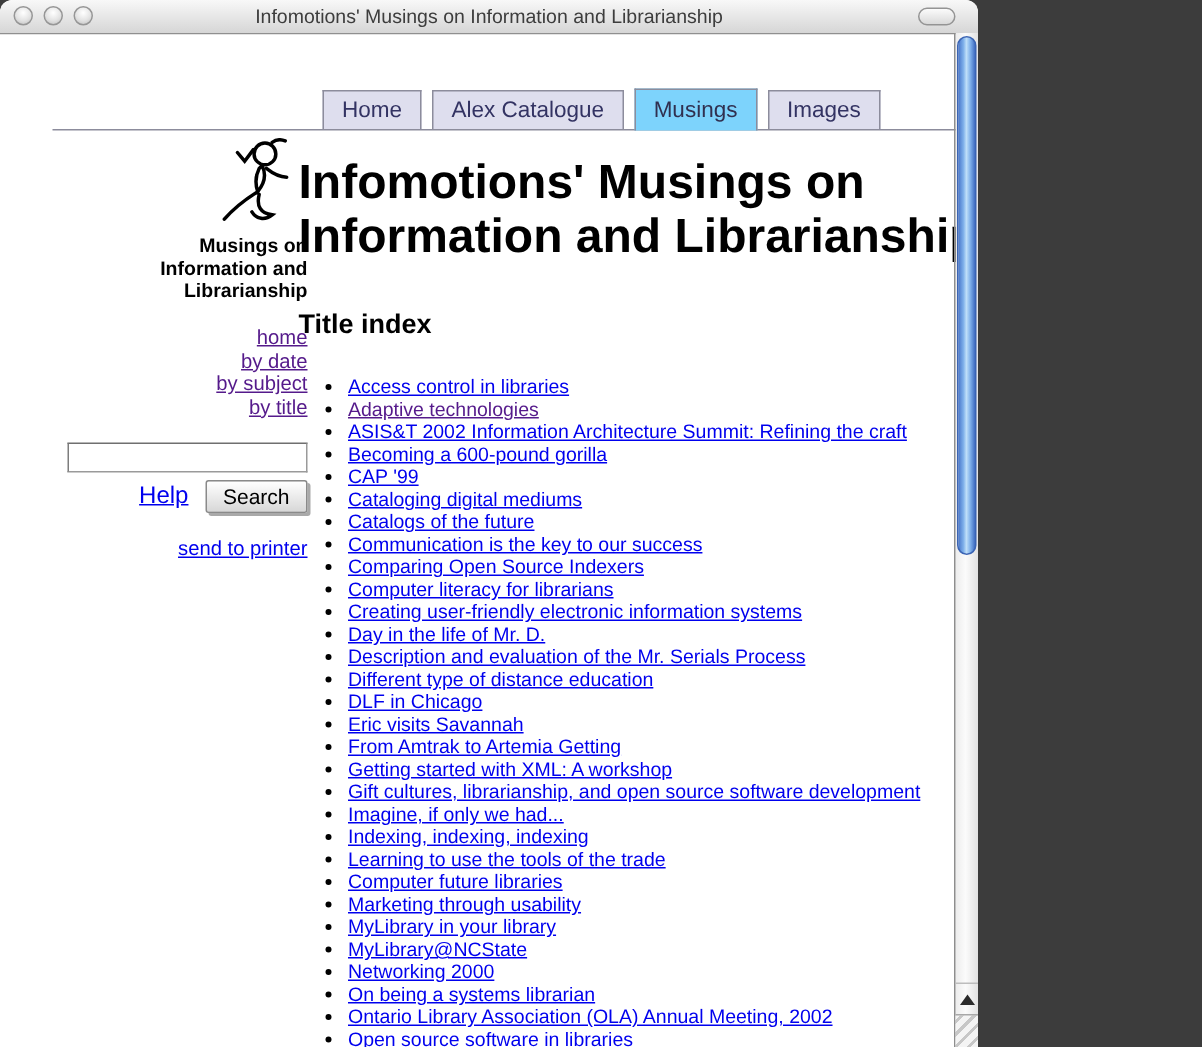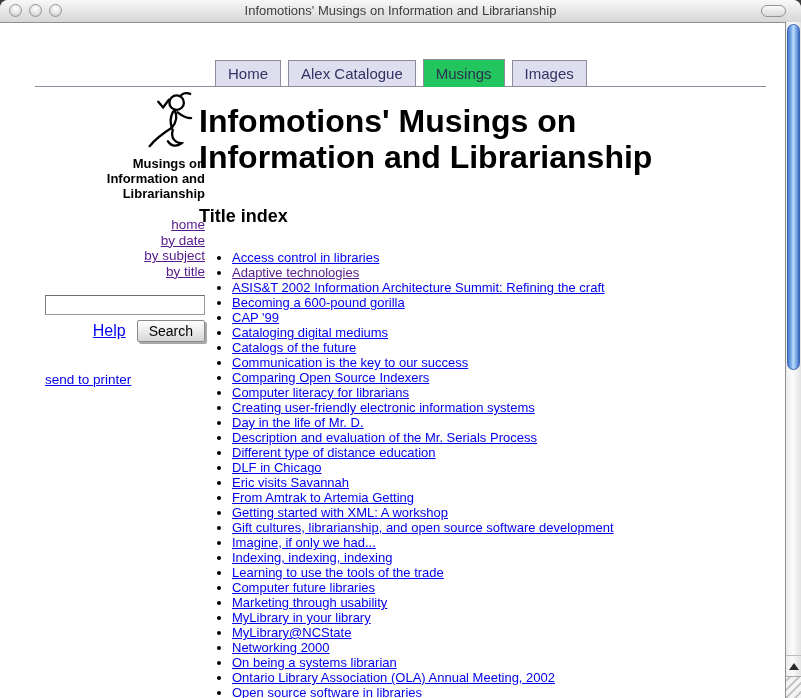--- a/index.html
+++ b/index.html
@@ -1,16 +1,16 @@
 <!DOCTYPE html>
 <html><head>
 <meta charset="utf-8">
 <style>
   html,body{margin:0;padding:0;background:#3c3c3c;font-family:"Liberation Sans",sans-serif;}
-  .window{position:relative;width:801px;height:698px;background:#fff;overflow:hidden;
+  .window{position:relative;width:652px;height:698px;background:#fff;overflow:hidden;
           border-radius:8px 8px 0 0;}
   
   .titlebar{position:absolute;top:0;left:0;right:0;height:22px;
             background:linear-gradient(#f8f8f8,#d6d6d6);
             border-bottom:1px solid #8f8f8f;border-radius:8px 8px 0 0;}
   .tl-group{position:absolute;left:9px;top:4px;display:flex;gap:7px;}
   .tl{width:13px;height:13px;border-radius:50%;box-sizing:border-box;
       border:1px solid #969696;
       background:radial-gradient(circle at 50% 32%,#ffffff,#e3e3e3 55%,#bdbdbd);}
   .win-title{position:absolute;left:0;right:0;top:0;height:22px;line-height:21px;
@@ -18,38 +18,38 @@
   .pill{position:absolute;right:15px;top:5px;width:25px;height:12px;border-radius:7px;
         box-sizing:border-box;border:1px solid #949494;
         background:linear-gradient(#fbfbfb,#d9d9d9);}
   
   .tabbar{position:absolute;left:35px;width:731px;top:59px;height:27px;
           border-bottom:1px solid #8c8c9c;}
   .tab-strip{display:flex;align-items:flex-end;height:100%;margin-left:180px;gap:7px;}
   .tab{box-sizing:border-box;height:26px;display:flex;align-items:center;
        padding:0 12px;font-size:15px;color:#333363;background:#dedeee;
        border:1px solid #8c8c9c;border-bottom:none;cursor:default;}
-  .tab.active{background:#22c55e;height:28px;position:relative;margin-bottom:-1px;color:#303050;}
+  .tab.active{background:#7dd3fc;height:28px;position:relative;margin-bottom:-1px;color:#303050;}
   
   .sidebar{position:absolute;left:45px;top:92px;width:160px;font-size:13.5px;}
   .logo-wrap{text-align:right;padding-right:10px;height:58px;}
   .site-name{margin:6px 0 0 auto;width:104px;text-align:right;
              font-weight:bold;font-size:13px;line-height:15px;color:#000;}
   .side-nav{margin-top:16px;text-align:right;line-height:15.5px;}
   .side-nav a{display:block;color:#551A8B;text-decoration:underline;}
   .search-input{margin-top:16px;width:160px;height:20px;box-sizing:border-box;
                 border:1px solid #9a9a9a;border-top-color:#6f6f6f;border-left-color:#7d7d7d;
                 font-size:13px;padding:1px 3px;}
   .search-row{margin-top:5px;display:flex;justify-content:flex-end;align-items:center;gap:11px;}
   .search-row a{color:#0000EE;text-decoration:underline;font-size:16px;}
   .search-btn{font-family:"Liberation Sans",sans-serif;font-size:14px;color:#000;
               padding:2px 11px;border:1px solid #8a8a8a;border-radius:2px;
               background:linear-gradient(#ffffff,#e9e9e9 55%,#d7d7d7);
               box-shadow:2px 2px 0 #a9a9a9;cursor:default;text-align:right;}
-  .print-row{margin-top:30px;text-align:left;}
+  .print-row{margin-top:16px;text-align:right;}
   .print-row a{color:#0000EE;text-decoration:underline;font-size:13.5px;}
   
   .main{position:absolute;left:199px;top:103px;width:560px;}
   .h1{width:520px;margin:0;font-size:32px;line-height:36px;font-weight:bold;color:#000;}
   .h2{margin:29px 0 0;font-size:18px;line-height:25px;font-weight:bold;color:#000;}
   .title-list{margin:21px 0 0;padding:0 0 0 33px;font-size:13px;}
   .title-list li{height:15px;line-height:15px;white-space:nowrap;color:#000;}
   .title-list a{color:#0000EE;text-decoration:underline;}
   .title-list a.visited{color:#551A8B;}
   

